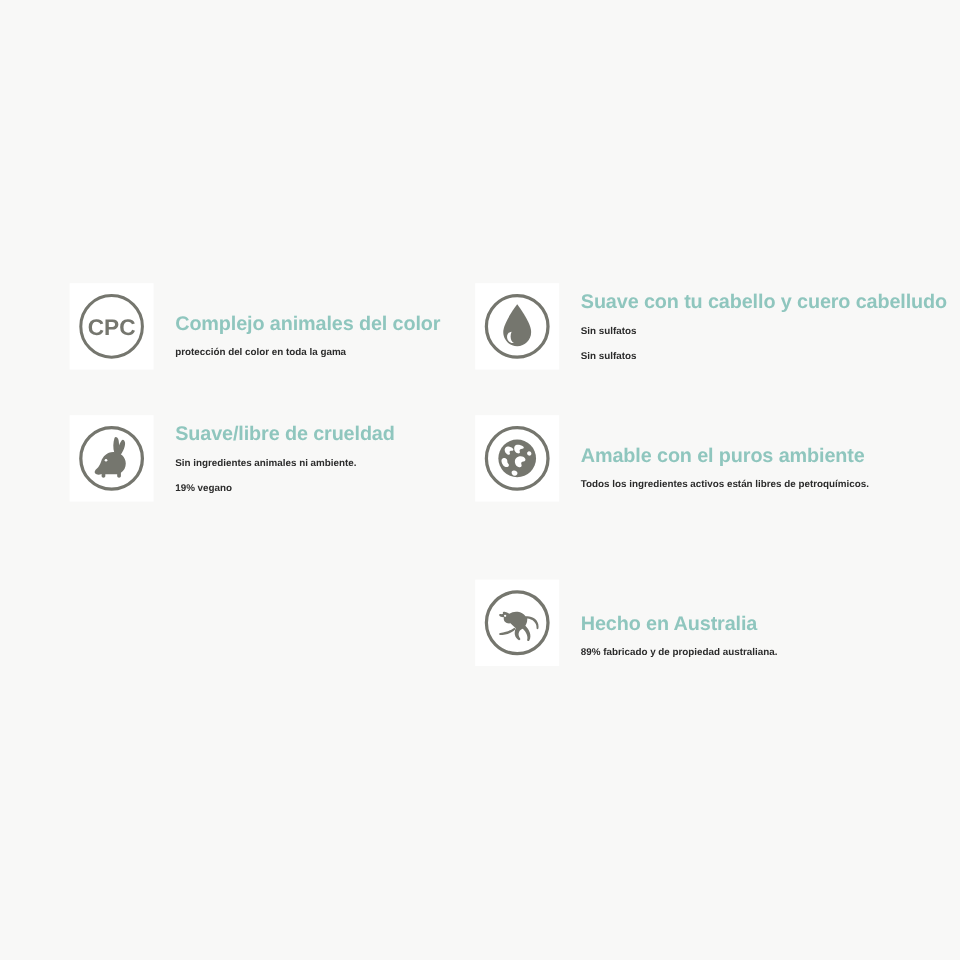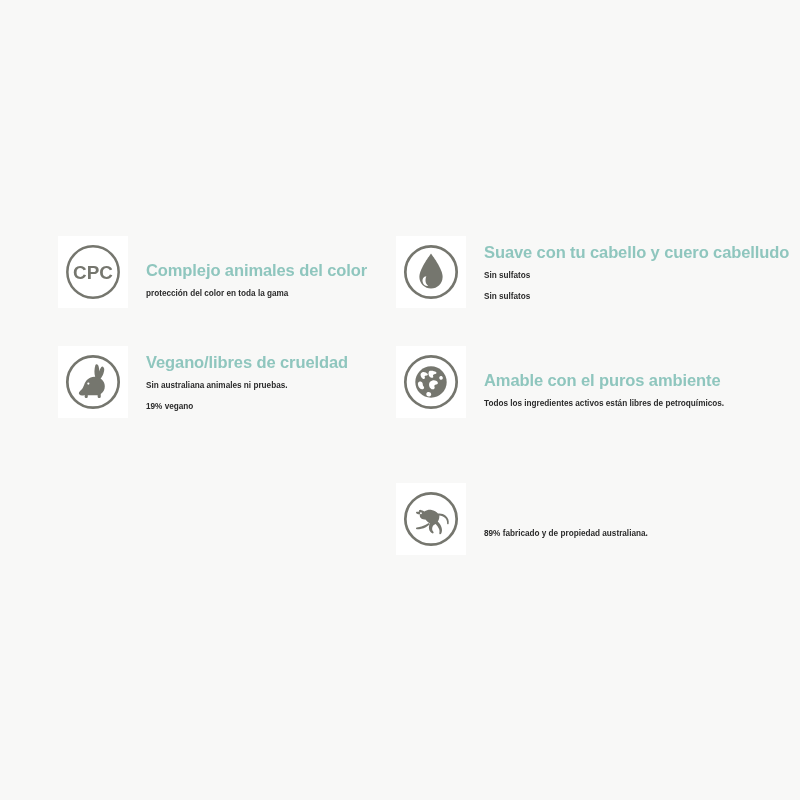--- a/index.html
+++ b/index.html
@@ -130,23 +130,23 @@
         <circle cx="32" cy="32" r="26.5" fill="none" stroke="#75766e" stroke-width="2.8"></circle>
         <g fill="#75766e">
           <path d="M34.5 14.5 C33.3 18.2 33.0 23.4 34.4 27.3 C35.6 27.5 36.4 27.9 37.0 28.4 C38.6 24.6 38.9 18.6 37.6 15.2 C37.0 13.6 35.1 12.8 34.5 14.5 Z"></path>
           <path d="M40.6 16.6 C38.4 19.8 36.6 24.6 36.6 28.6 C37.4 29.1 38.0 29.7 38.4 30.4 C41.3 27.6 43.6 22.6 43.6 18.9 C43.6 17.0 41.8 15.0 40.6 16.6 Z"></path>
           <path d="M33.4 26.6 C28.0 26.6 24.4 30.6 23.0 34.6 C22.0 37.4 21.0 39.2 19.4 40.6 C17.6 42.2 16.8 43.6 18.0 45.0 C19.0 46.2 21.4 46.3 23.4 45.4 L23.4 47.2 C23.4 48.2 24.2 48.6 25.0 48.6 C25.9 48.6 26.6 48.1 26.6 47.2 L26.6 45.6 L36.8 45.6 L36.8 47.2 C36.8 48.2 37.6 48.6 38.4 48.6 C39.3 48.6 40.0 48.1 40.0 47.2 L40.0 44.4 C42.6 42.8 44.2 39.8 44.2 36.4 C44.2 31.0 39.6 26.6 33.4 26.6 Z"></path>
         </g>
         <circle cx="27.2" cy="33.6" r="1.15" fill="#ffffff"></circle>
       </svg>
     </div>
     <div class="feature-text">
-      <p class="feature-title">Vegano/libres de crueldad</p>
+      <p class="feature-title">Suave/libre de crueldad</p>
       <div class="feature-lines">
-        <p class="feature-line">Sin australiana animales ni pruebas.</p>
+        <p class="feature-line">Sin ingredientes animales ni ambiente.</p>
         <p class="feature-line">19% vegano</p>
       </div>
     </div>
   </div>
 
   <div class="feature-item col-right row-2 variant-oneline-mid">
     <div class="icon-tile">
       <svg viewBox="0 0 64 64">
         <circle cx="32" cy="32" r="26.5" fill="none" stroke="#75766e" stroke-width="2.8"></circle>
         <circle cx="32" cy="32" r="16.2" fill="#75766e"></circle>
@@ -174,19 +174,20 @@
       <svg viewBox="0 0 64 64">
         <circle cx="32" cy="32" r="26.5" fill="none" stroke="#75766e" stroke-width="2.8"></circle>
         <g fill="#75766e">
           <path d="M18.8 24.6 C17.2 24.0 16.0 24.8 16.6 25.8 C17.2 26.8 19.0 27.4 20.6 27.2 C20.2 28.4 20.4 29.8 21.2 30.8 C22.4 32.2 24.4 32.8 26.2 32.4 C27.6 34.0 29.2 35.4 30.8 36.6 C30.0 38.4 29.6 40.4 30.0 42.2 C30.4 44.2 31.6 45.8 33.2 46.8 C34.2 47.4 35.2 46.2 34.4 45.2 C33.2 43.8 32.8 41.8 33.6 40.0 C34.2 38.6 35.4 37.6 36.8 37.2 C38.2 38.6 39.4 40.2 40.2 42.0 C40.8 43.4 41.0 45.0 40.6 46.4 C40.3 47.6 41.8 48.2 42.4 47.2 C43.6 45.2 43.6 42.6 42.8 40.4 C42.0 38.2 40.6 36.2 39.0 34.6 C40.2 32.8 40.8 30.6 40.6 28.4 C42.8 28.6 45.0 29.4 46.6 31.0 C48.0 32.4 48.8 34.4 48.6 36.4 C48.5 37.6 50.0 37.9 50.2 36.8 C50.8 33.8 49.6 30.6 47.2 28.6 C45.0 26.8 42.0 26.0 39.2 26.4 C37.6 24.4 35.2 23.0 32.6 22.6 C30.0 22.2 27.4 22.8 25.2 24.2 C24.0 23.4 22.6 22.8 21.2 22.6 C20.0 22.4 19.2 23.4 19.8 24.2 Z"></path>
           <path d="M29.6 36.2 C27.4 37.8 24.8 39.0 22.2 39.8 C20.6 40.3 19.0 40.6 17.4 40.8 C16.2 40.9 16.2 42.6 17.4 42.6 C20.6 42.6 23.8 41.8 26.6 40.4 C28.2 39.6 29.6 38.6 30.8 37.4 Z"></path>
         </g>
         <circle cx="21.6" cy="26.0" r="1.0" fill="#ffffff"></circle>
       </svg>
     </div>
     <div class="feature-text">
+      <p class="feature-title">Hecho en Australia</p>
       <div class="feature-lines">
         <p class="feature-line">89% fabricado y de propiedad australiana.</p>
       </div>
     </div>
   </div>
 
 </div>
 
 </body></html>

